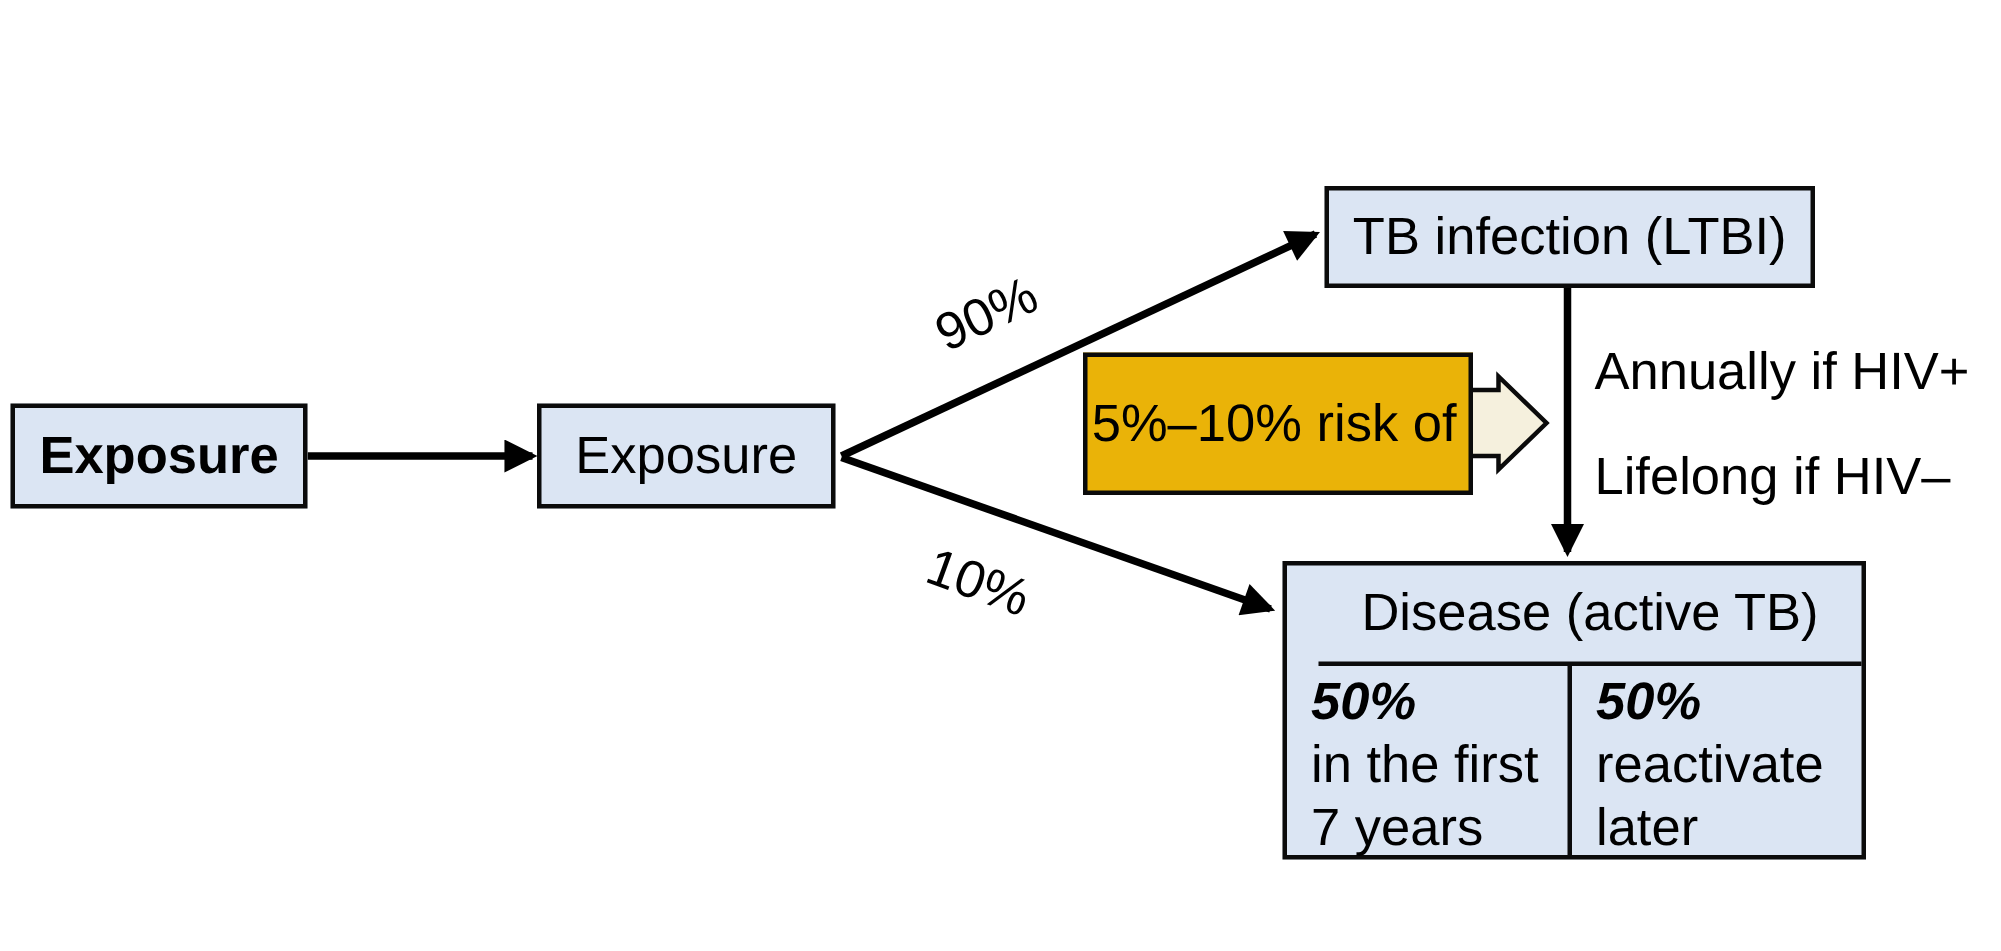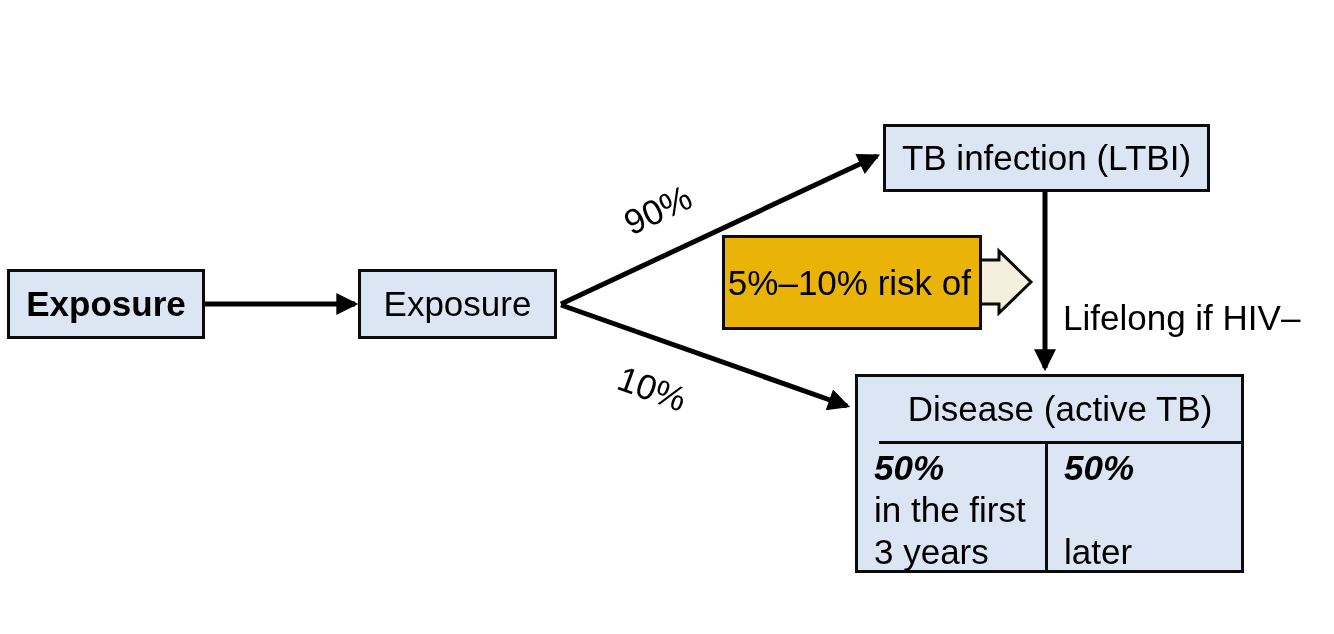--- a/index.html
+++ b/index.html
@@ -68,40 +68,43 @@
   </div>
 
   <div class="node" id="disease">
     <div class="disease-title">
       <span>Disease (active TB)</span>
     </div>
     <div class="disease-cells">
       <div class="cell cell-left">
         <span class="pct">50%</span><br>
         <span>in the first</span><br>
-        <span>3 years</span>
+        <span>7 years</span>
       </div>
       <div class="cell cell-right">
         <span class="pct">50%</span><br>
-        <br>
+        <span>reactivate</span><br>
         <span>later</span>
       </div>
     </div>
   </div>
 
   <div id="callout">
     <span>5%–10% risk of</span>
   </div>
 
   <div class="edge-label" id="label-90">
     <span>90%</span>
   </div>
 
   <div class="edge-label" id="label-10">
     <span>10%</span>
   </div>
 
+  <div class="side-note" id="note-annually">
+    <span>Annually if HIV+</span>
+  </div>
 
   <div class="side-note" id="note-lifelong">
     <span>Lifelong if HIV–</span>
   </div>
 
 </div>
 
 </body></html>

